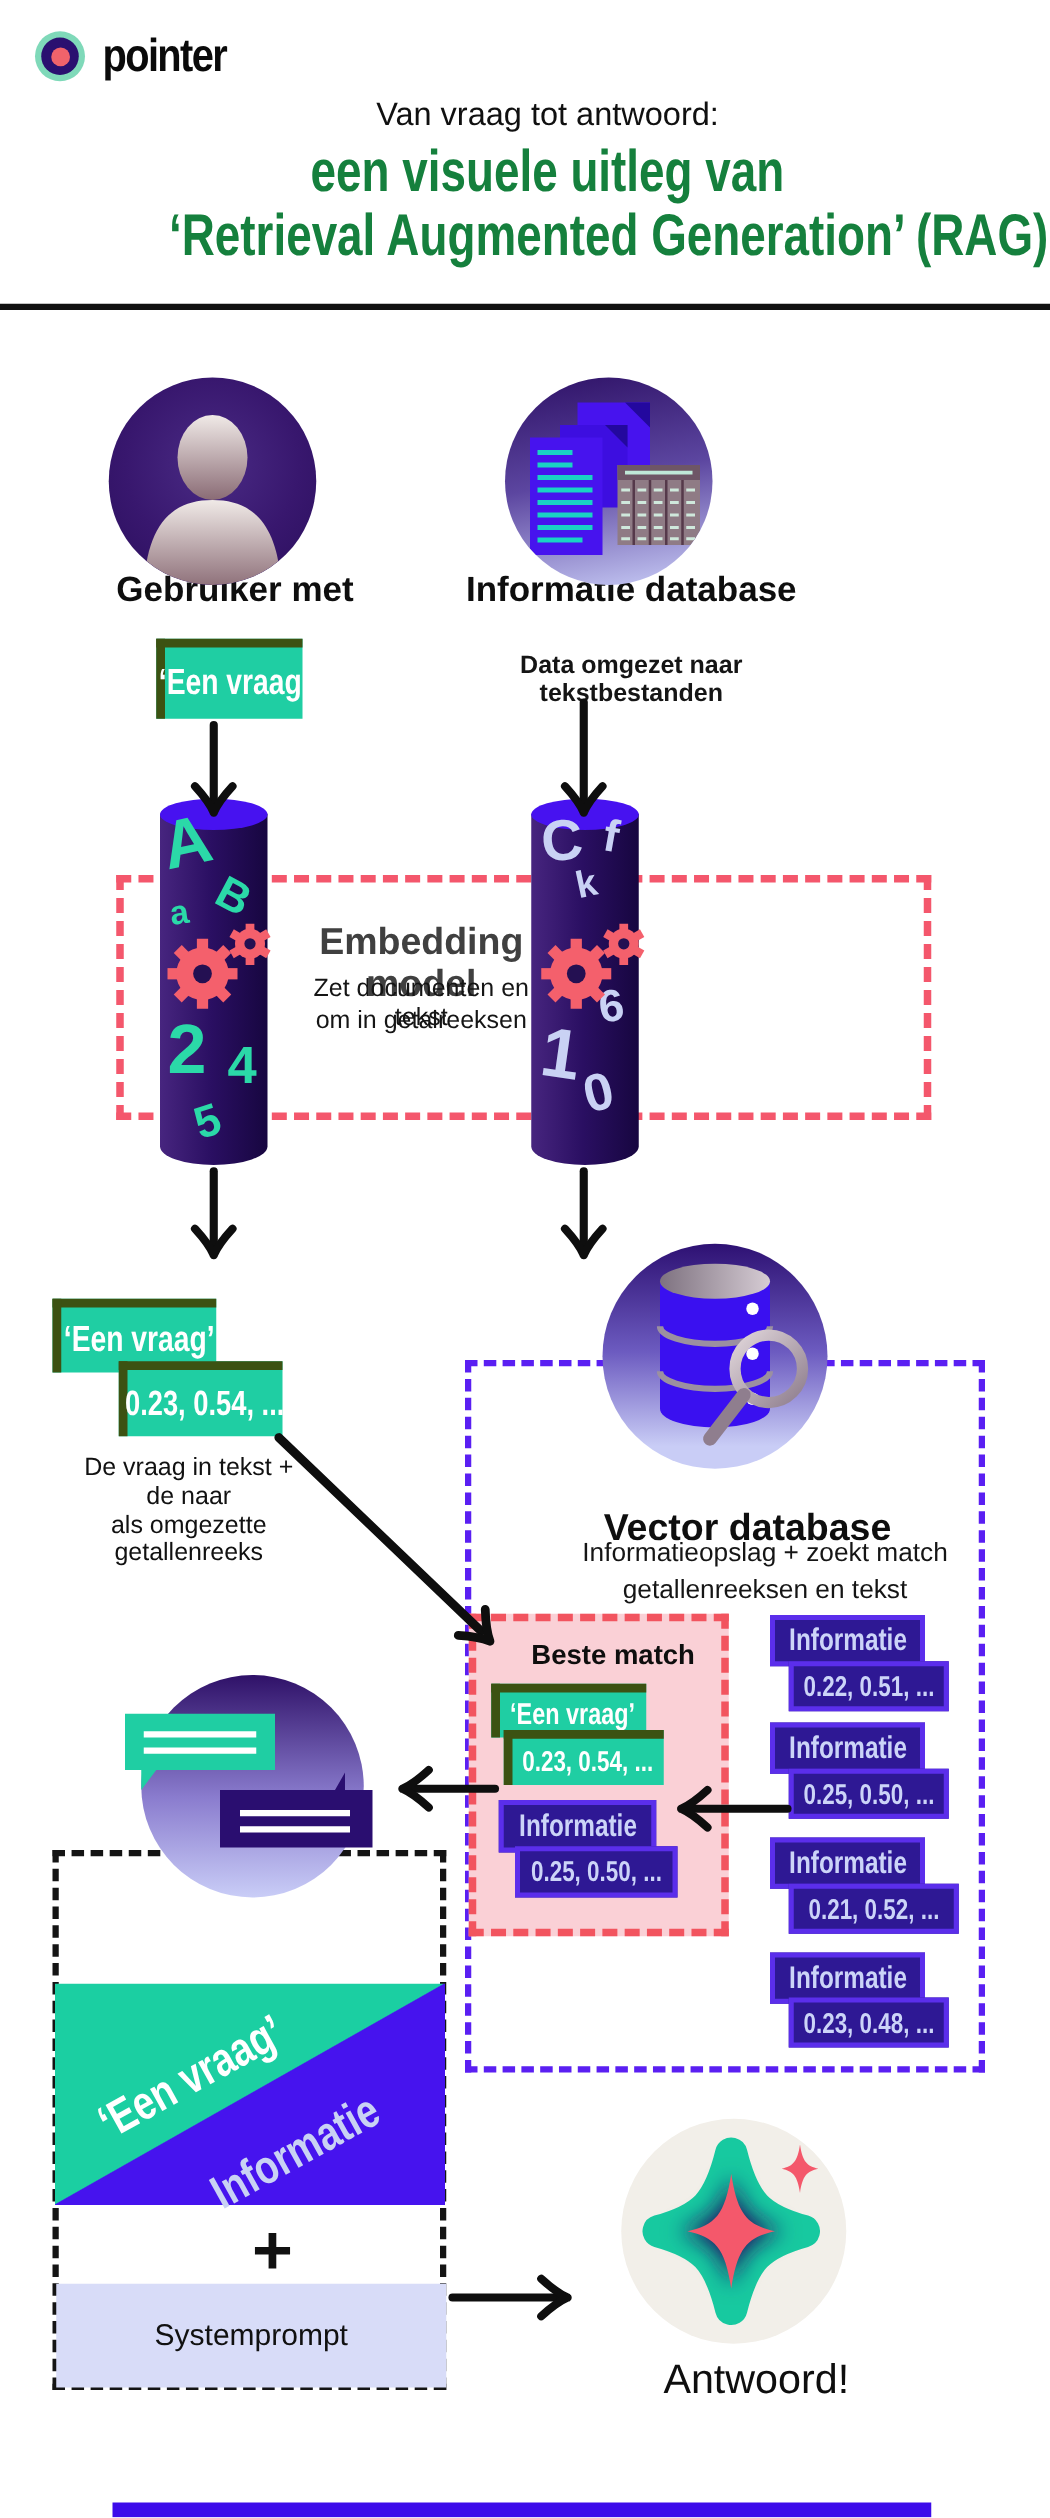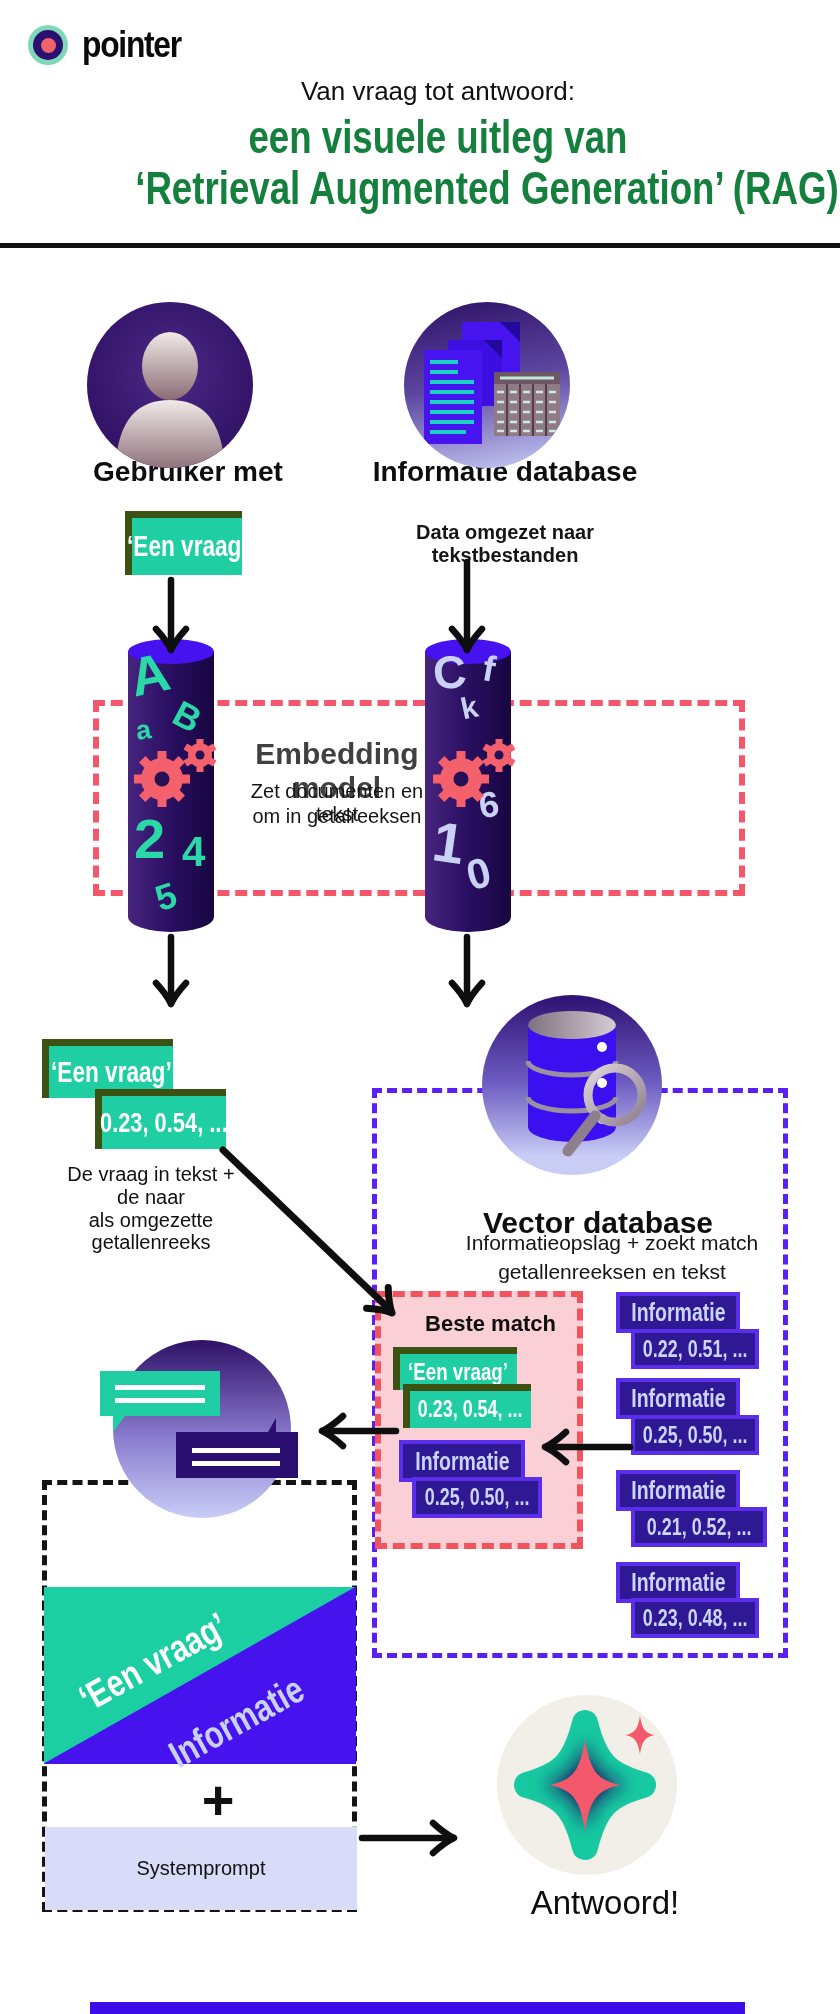--- a/index.html
+++ b/index.html
@@ -50,21 +50,21 @@
 
   .caption { font-size:20px; font-weight:500; color:#111; line-height:1.14; }
 
   
   .black-dash { left:42px; top:1480px; width:315px; height:432px; border:5px dashed #141414; z-index:1; }
   .chat-circle { left:113px; top:1340px; width:178px; height:178px; background:linear-gradient(180deg,#2f1168 0%, #8a7cce 55%, #c9cdf7 100%); }
   .diag-box { left:44px; top:1587px; width:312px; height:177px; background:linear-gradient(to bottom right, #1bcfa2 49.7%, #4613ee 50%); z-index:3; }
   .diag-txt { position:absolute; font-weight:700; transform-origin:0 0; }
   .plus { font-size:56px; font-weight:900; color:#111; line-height:1; }
   .sysprompt-box { left:45px; top:1827px; width:312px; height:83px; background:#d8dcf8; display:flex; align-items:center; justify-content:center; z-index:2; }
-  .sysprompt-txt { font-size:20px; font-weight:500; color:#111; }
+  .sysprompt-txt { font-size:24px; font-weight:500; color:#111; }
 
   
   .ans-circle { left:497px; top:1695px; width:180px; height:180px; background:#f2efe9; }
   .ans-label { font-size:33px; font-weight:500; color:#0e0e0e; }
 
   .overlay { left:0; top:0; width:840px; height:2014px; z-index:6; pointer-events:none; }
   .icon-svg { position:absolute; left:0; top:0; }
   .footer-bar { left:90px; top:2002px; width:655px; height:12px; background:#3d0cea; z-index:2; }
 </style>
 </head>

